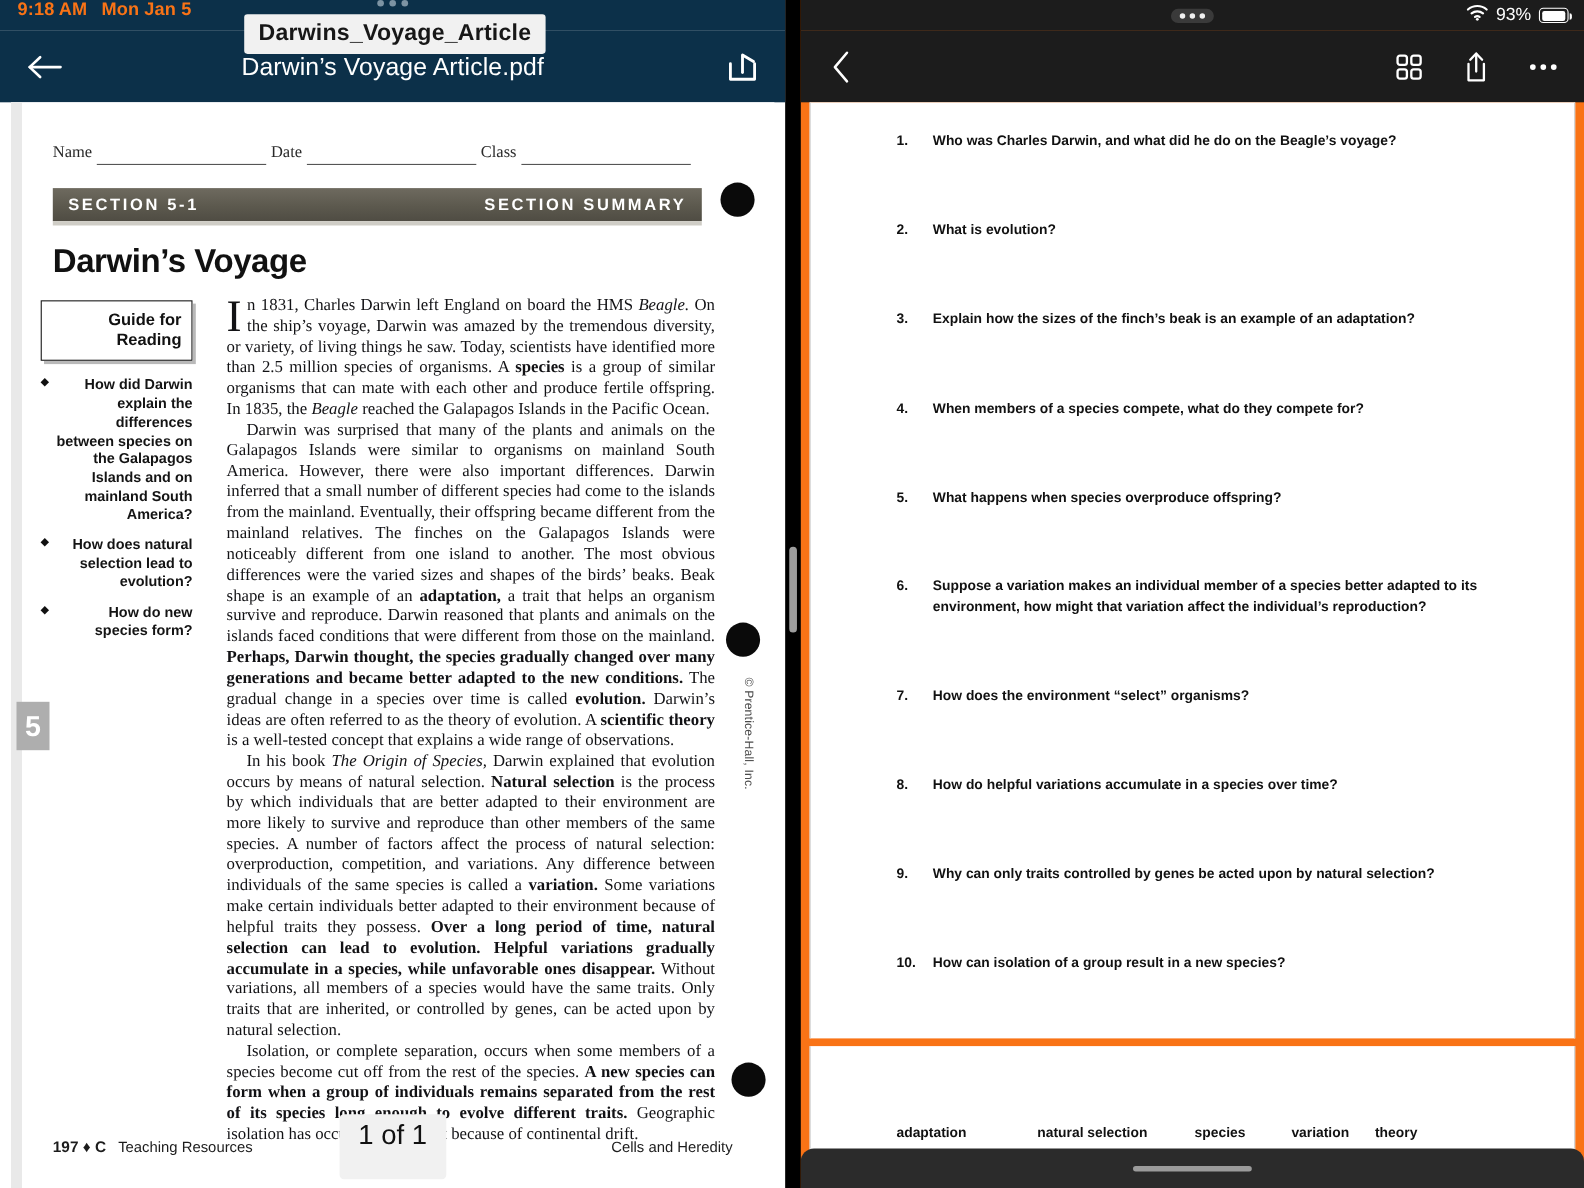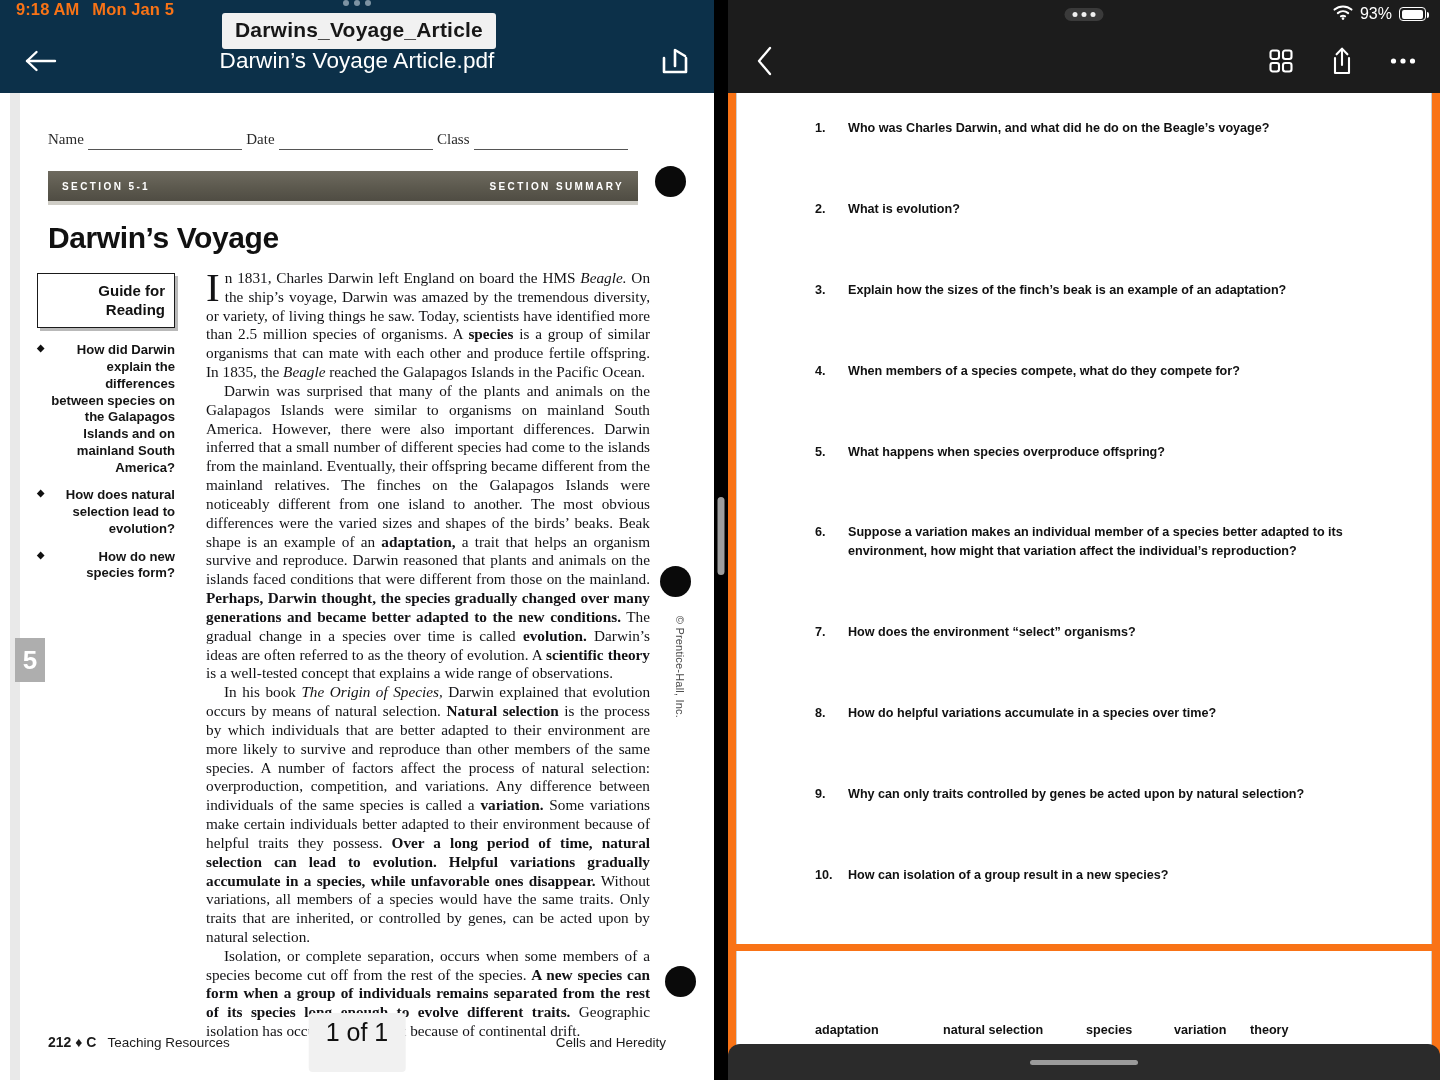--- a/index.html
+++ b/index.html
@@ -87,21 +87,21 @@
   }
 
   
   .section-bar {
     position:absolute; top: 78px; left: 38px; width: 590px; height: 30px;
     background: linear-gradient(180deg,#6e6a5f 0%, #5c594e 55%, #4f4c43 100%);
     color:#fff;
     display:flex; align-items:center; justify-content:space-between;
     padding: 0 14px;
     font-family:"Liberation Sans", sans-serif;
-    font-weight: 700; font-size: 10px; letter-spacing: 2.4px;
+    font-weight: 700; font-size: 15px; letter-spacing: 2.4px;
   }
   .section-bar::after{
     content:""; position:absolute; left:0; right:0; bottom:-4px; height:4px;
     background:#cfcdc6;
   }
 
   h1.doc-h1 {
     position:absolute; top: 128px; left: 38px;
     font-family:"Liberation Sans", sans-serif;
     font-size: 30px; font-weight: 800; letter-spacing:-.4px; color:#111;
@@ -335,21 +335,21 @@
           </div>
 
         <div class="hole" style="width:31px;height:31px;left:645px;top:73px;"></div>
         <div class="hole" style="width:31px;height:31px;left:650px;top:473px;"></div>
         <div class="hole" style="width:31px;height:31px;left:655px;top:873px;"></div>
 
         <div class="copyright-v">© Prentice-Hall, Inc.</div>
 
         <div class="doc-footer">
           <div class="foot-left">
-            <span class="pg">212 ♦ C</span>
+            <span class="pg">197 ♦ C</span>
             <span>Teaching Resources</span>
           </div>
           <span>Cells and Heredity</span>
         </div>
 
       </div>
     </div>
 
     <div class="chapter-tab">5</div>
     <div class="filename-chip">Darwins_Voyage_Article</div>

